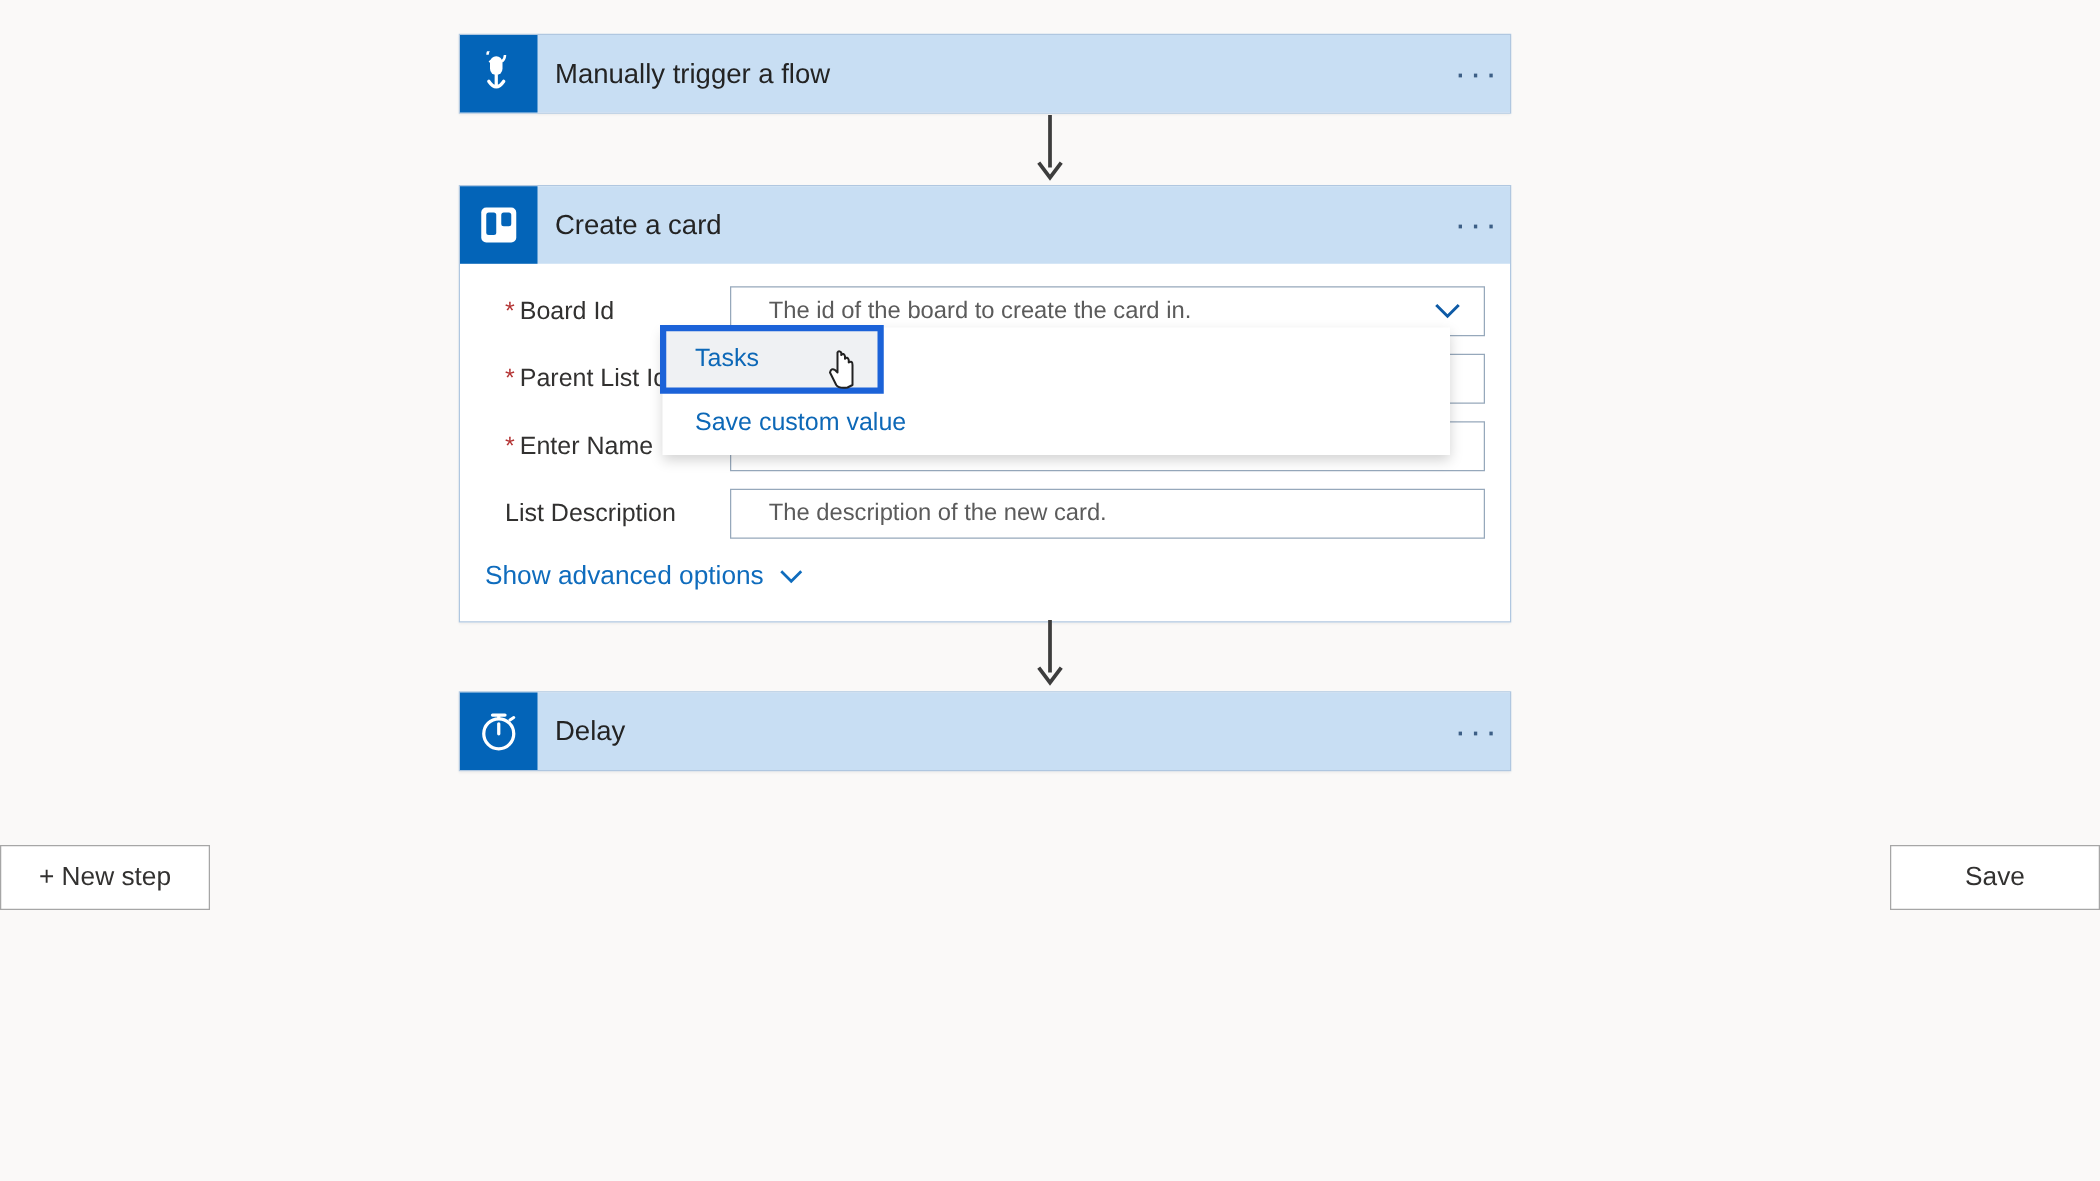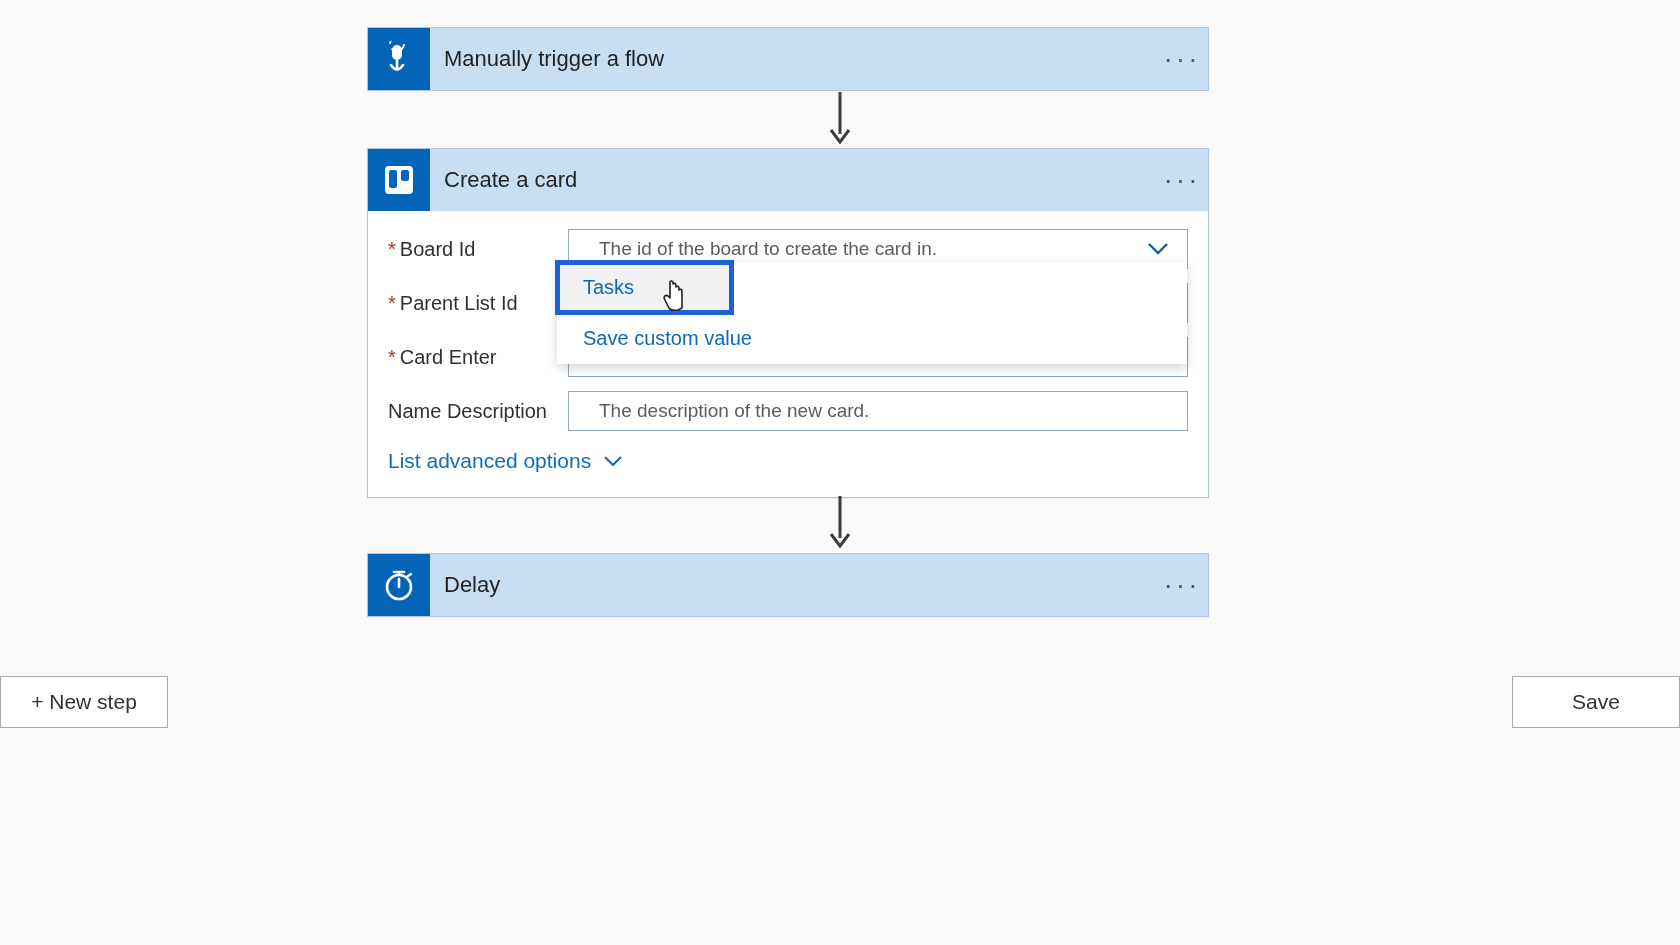--- a/index.html
+++ b/index.html
@@ -52,20 +52,21 @@
     letter-spacing: 3px;
     cursor: pointer;
     user-select: none;
   }
   .card-body { padding: 18px 20px 24px 20px; }
   .field-row {
     display: flex;
     align-items: center;
     margin-bottom: 14px;
     position: relative;
+    margin-left: 16px;
   }
   .field-label {
     width: 180px;
     font-size: 20px;
     color: #323130;
   }
   .req { color: #b43434; margin-right: 4px; }
   .field-input {
     flex: 1;
     height: 40px;
@@ -77,21 +78,21 @@
     display: flex;
     align-items: center;
     position: relative;
   }
   .field-input .chev {
     position: absolute; right: 18px; top: 50%; transform: translateY(-50%);
     color: #0f5ba6; font-size: 22px;
   }
   .dropdown-pop {
     position: absolute;
-    left: 557px;
+    left: 530px;
     top: 262px;
     width: 630px;
     background: #fff;
     box-shadow: 0 4px 10px rgba(0,0,0,0.18);
     z-index: 20;
   }
   .dd-item {
     padding: 14px 26px;
     font-size: 20px;
     color: #0d68b7;
@@ -197,35 +198,35 @@
           </span>
         </div>
       </div>
 
       <div class="field-row">
         <div class="field-label"><span class="req">*</span><span>Parent List Id</span></div>
         <div class="field-input" style="color:#999;"></div>
       </div>
 
       <div class="field-row">
-        <div class="field-label"><span class="req">*</span><span>Card Enter</span></div>
+        <div class="field-label"><span class="req">*</span><span>Enter Name</span></div>
         <div class="field-input">
           <span>The name of the new card.</span>
         </div>
       </div>
 
       <div class="field-row" style="margin-bottom:0;">
-        <div class="field-label"><span>Name Description</span></div>
+        <div class="field-label"><span>List Description</span></div>
         <div class="field-input">
           <span>The description of the new card.</span>
         </div>
       </div>
 
       <div class="show-adv">
-        <span>List advanced options</span>
+        <span>Show advanced options</span>
         <span class="chev">
           <svg width="20" height="12" viewBox="0 0 20 12">
               <path d="M2 2 L10 10 L18 2" fill="none" stroke="#0f6cbd" stroke-width="2.2"></path>
             </svg>
         </span>
       </div>
 
     </div>
   </div>
 

